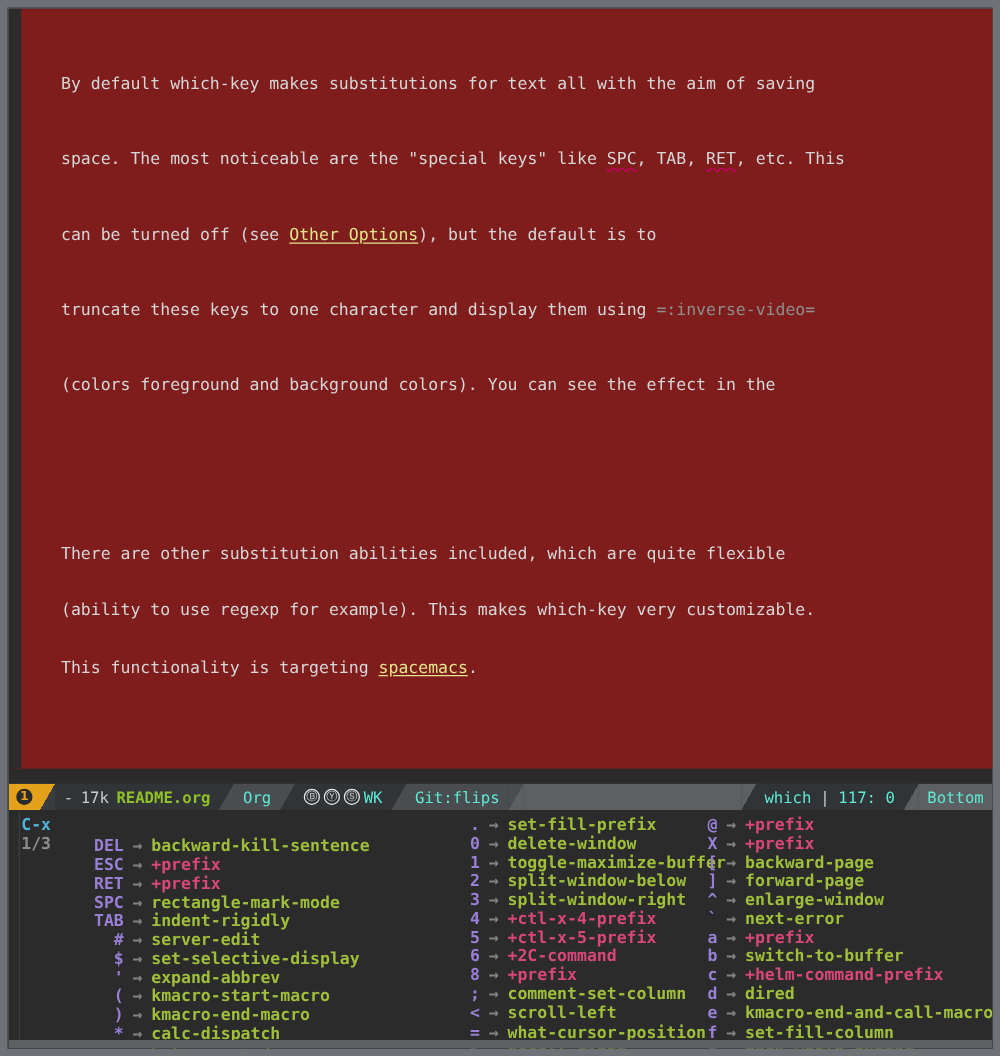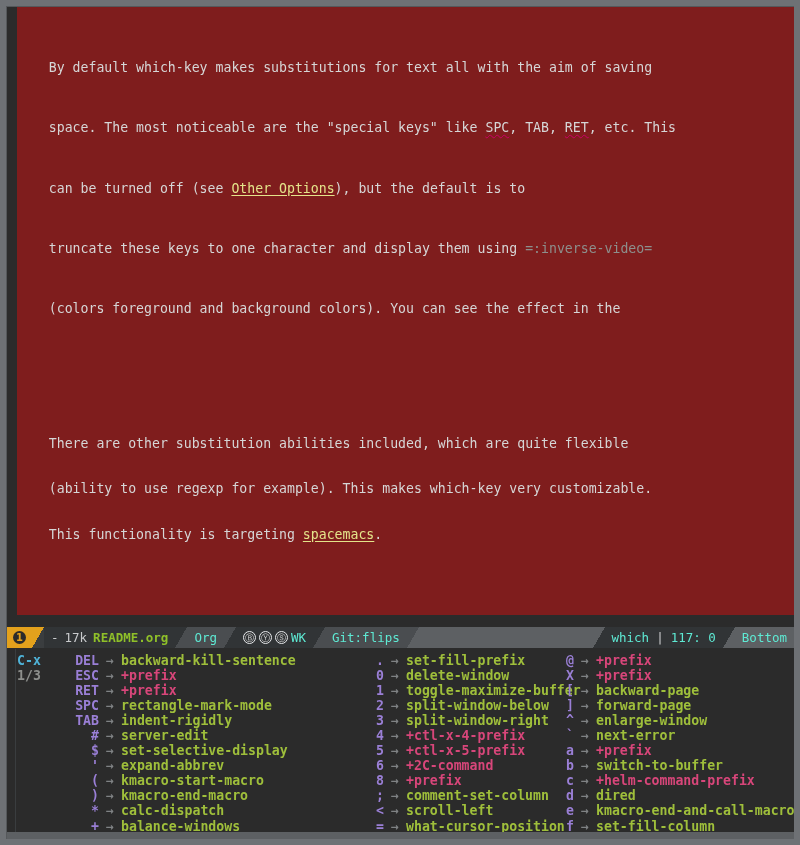--- a/index.html
+++ b/index.html
@@ -126,21 +126,21 @@
     position: absolute;
     left: 10px; top: 4px; right: 0; bottom: 0;
     font-size: 13.2px;
     line-height: 15.05px;
     white-space: pre;
   }
   .wk-row { height: 15.05px; display: flex; font-weight: bold; }
   .wk-prefixcol { width: 44px; flex: 0 0 44px; color: #4fb3d8; }
   .wk-prefixcol.pager { color: #8d8f8c; }
   .wk-col { flex: 0 0 auto; display: flex; }
-  .wk-col-a { width: 285px; }
+  .wk-col-a { width: 285px; margin-top: 17px; }
   .wk-col-b { width: 190px; }
   .wk-col-c { width: 200px; }
   .wk-key  { width: 38px; flex: 0 0 38px; text-align: right; color: #9a7fd6; }
   .wk-arrow{ width: 22px; flex: 0 0 22px; text-align: center; color: #7f8284; }
   .wk-desc { color: #9fbf3b; }
   .wk-desc.prefix { color: #d8467a; }
   #wk-scrollbar {
     position: absolute;
     left: 0; right: 0; bottom: 0; height: 7px;
     background: #5d6063;

